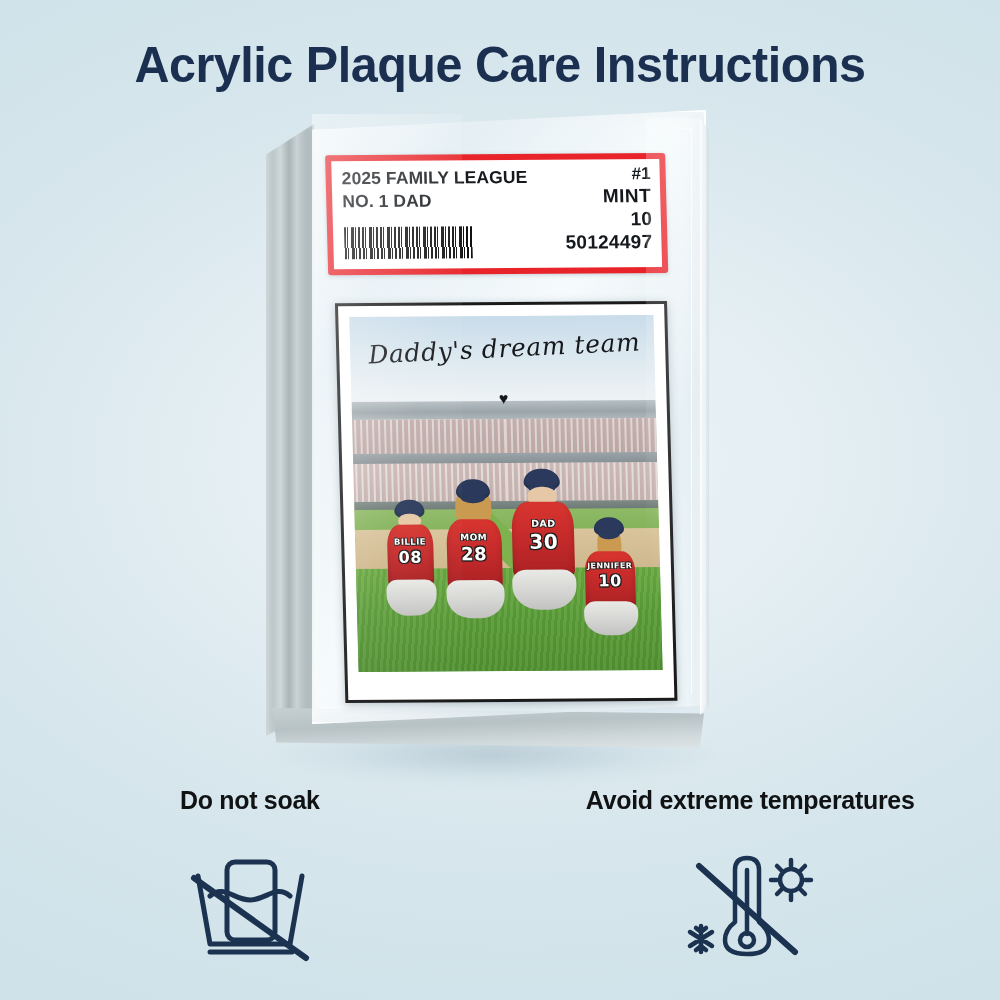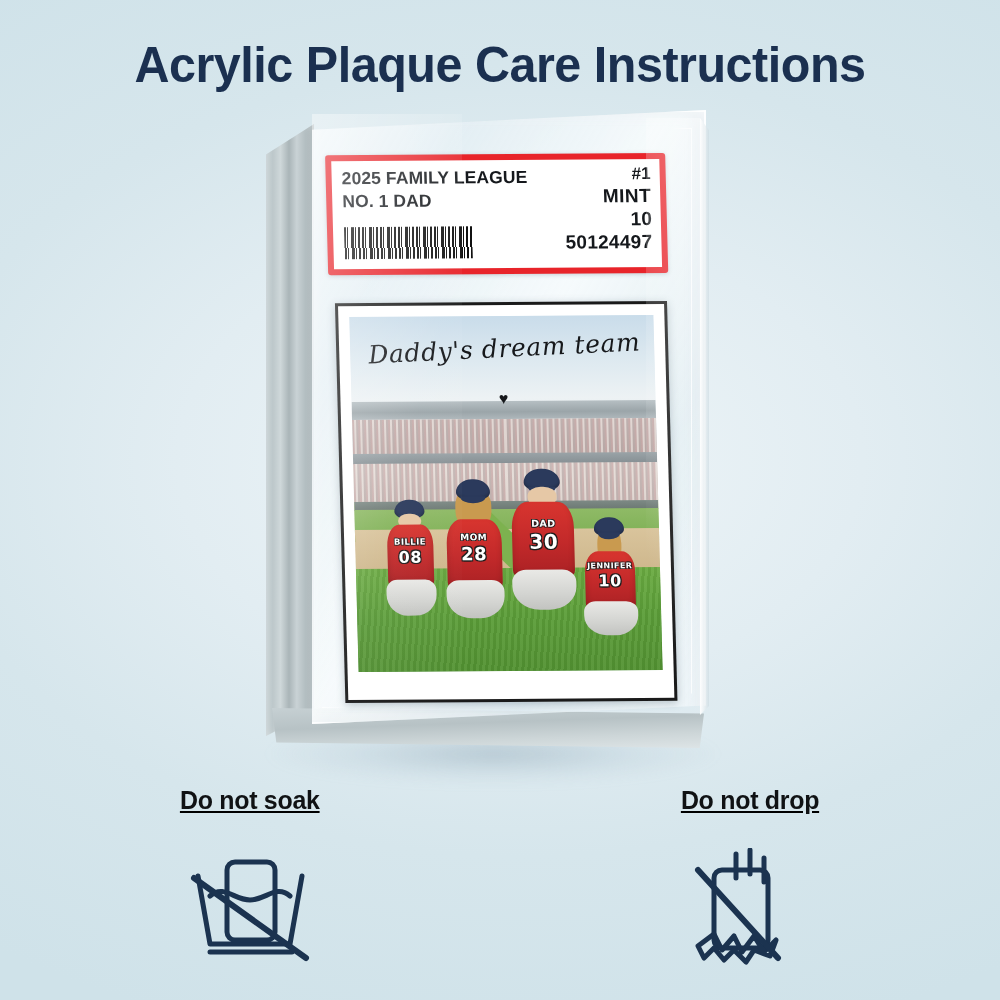--- a/index.html
+++ b/index.html
@@ -413,21 +413,20 @@
     top: 786px;
     width: 1000px;
     height: 214px;
     display: flex;
   }
   .care-item {
     flex: 1 1 0;
     display: flex;
     flex-direction: column;
     align-items: center;
-    text-decoration: underline;
   }
   .care-label {
     font-size: 26px;
     font-weight: bold;
     color: #101214;
     text-align: center;
     line-height: 1.08;
     letter-spacing: -0.3px;
     transform: scaleX(0.96);
     min-height: 58px;
@@ -552,31 +551,37 @@
         <rect x="47" y="14" width="48" height="78" rx="8"></rect>
 
         <path d="M30 104 L112 104"></path>
 
         <path d="M14 30 L126 110" stroke-width="6"></path>
       </svg>
     </div>
   </div>
 
 
+
   <div class="care-item">
-    <div class="care-label">Do not drop</div>
+    <div class="care-label">Avoid extreme temperatures</div>
     <div class="care-icon">
-      <svg width="140" height="125" viewBox="0 0 140 125" fill="none" stroke="#1b3350" stroke-width="5" stroke-linecap="round" stroke-linejoin="round">
-
-        <path d="M56 6 L56 30 M70 2 L70 26 M84 10 L84 34"></path>
-
-        <rect x="34" y="22" width="54" height="78" rx="8"></rect>
-
-        <path d="M18 98 L34 86 L42 102 L54 88 L62 104 L74 88 L84 104 L96 92 L90 108
-                 L74 102 L66 114 L54 102 L44 112 L34 100 L24 110 Z"></path>
-
-        <path d="M18 22 L98 110" stroke-width="6"></path>
+      <svg width="150" height="118" viewBox="0 0 150 118" fill="none" stroke="#1b3350" stroke-width="4.5" stroke-linecap="round" stroke-linejoin="round">
+
+        <path d="M60 22 Q60 10 72 10 Q84 10 84 22 L84 74 Q94 82 94 92
+                 Q94 106 72 106 Q50 106 50 92 Q50 82 60 74 Z"></path>
+
+        <path d="M72 22 L72 86"></path>
+        <circle cx="72" cy="92" r="7"></circle>
+
+        <circle cx="116" cy="32" r="11"></circle>
+        <path d="M116 12 L116 18 M116 46 L116 52 M96 32 L102 32 M130 32 L136 32
+                 M102 18 L106 22 M126 42 L130 46 M126 22 L130 18 M102 46 L106 42"></path>
+
+        <path d="M26 78 L26 104 M15 84 L37 98 M15 98 L37 84
+                 M26 84 L21 80 M26 84 L31 80 M26 98 L21 102 M26 98 L31 102"></path>
+
+        <path d="M24 18 L120 104" stroke-width="6"></path>
       </svg>
     </div>
   </div>
 
-
 </div>
 
 </body></html>

